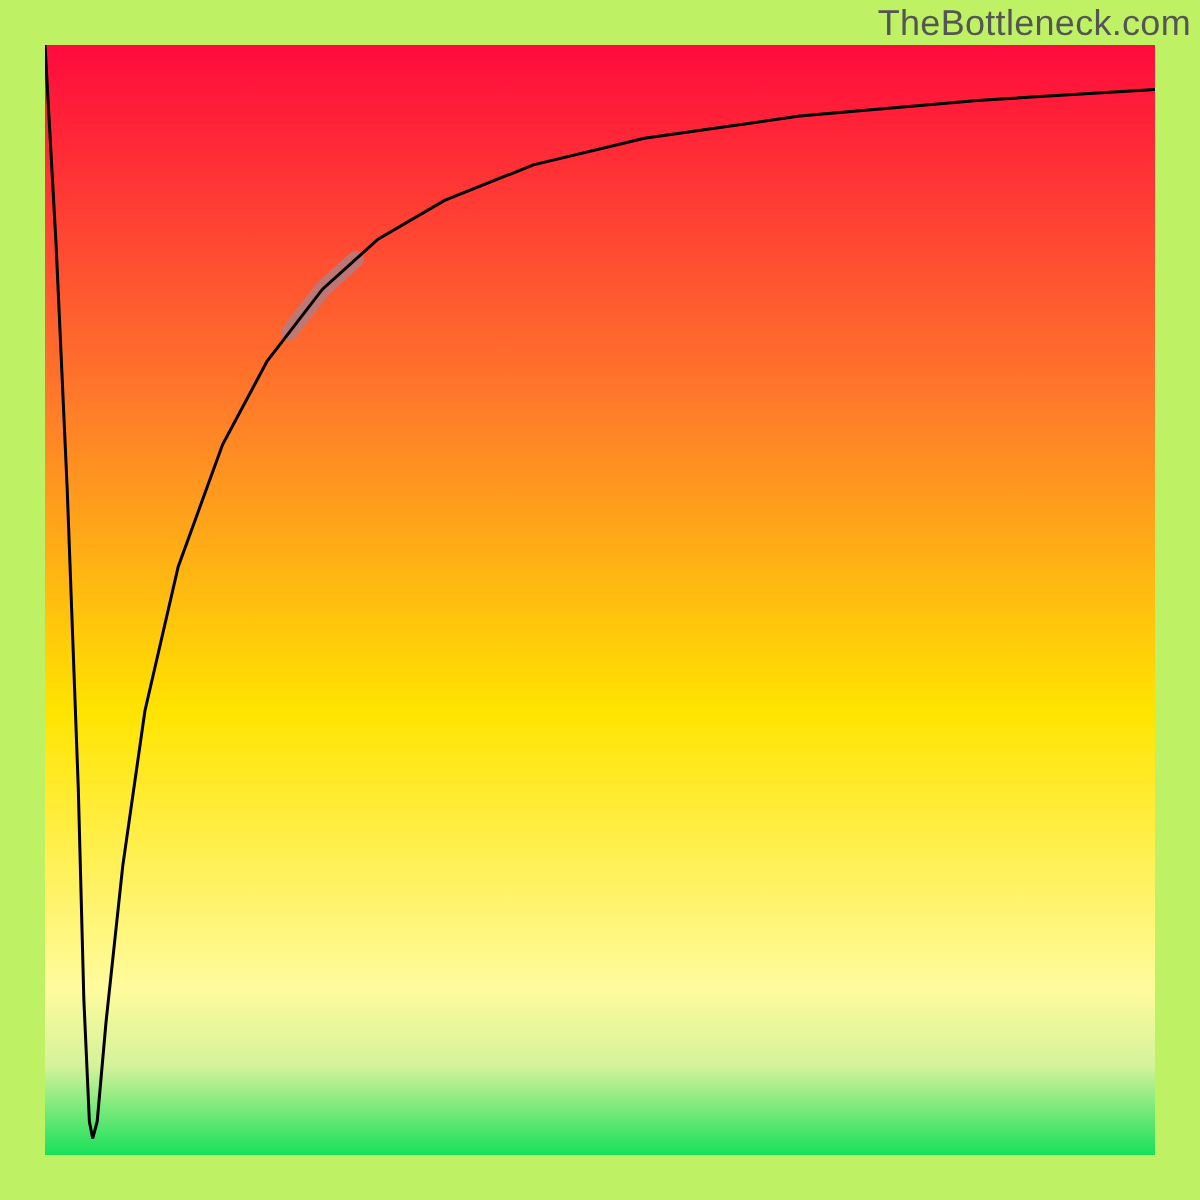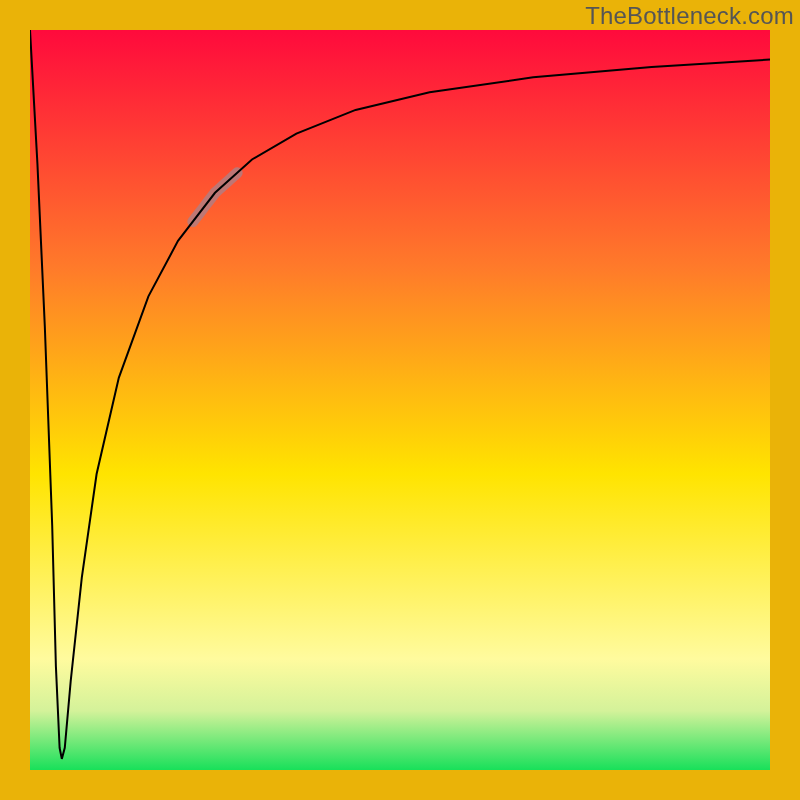--- a/index.html
+++ b/index.html
@@ -8,21 +8,21 @@
     background: #000;
     width: 800px;
     height: 800px;
     overflow: hidden;
     font-family: Arial, Helvetica, sans-serif;
   }
   .frame {
     position: relative;
     width: 800px;
     height: 800px;
-    background: #eab308;
+    background: #bef264;
   }
   .watermark {
     position: absolute;
     top: 2px;
     right: 6px;
     color: #555;
     font-size: 24px;
     font-weight: 500;
     letter-spacing: 0.2px;
     z-index: 10;

